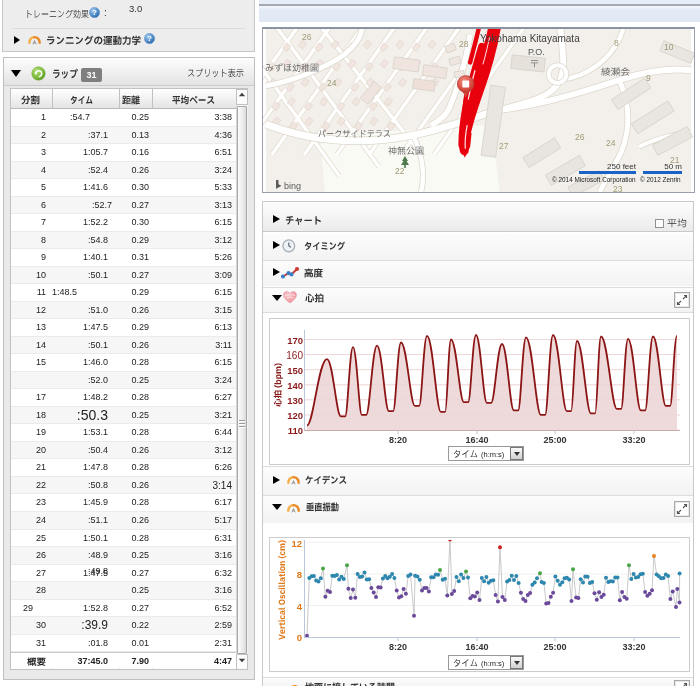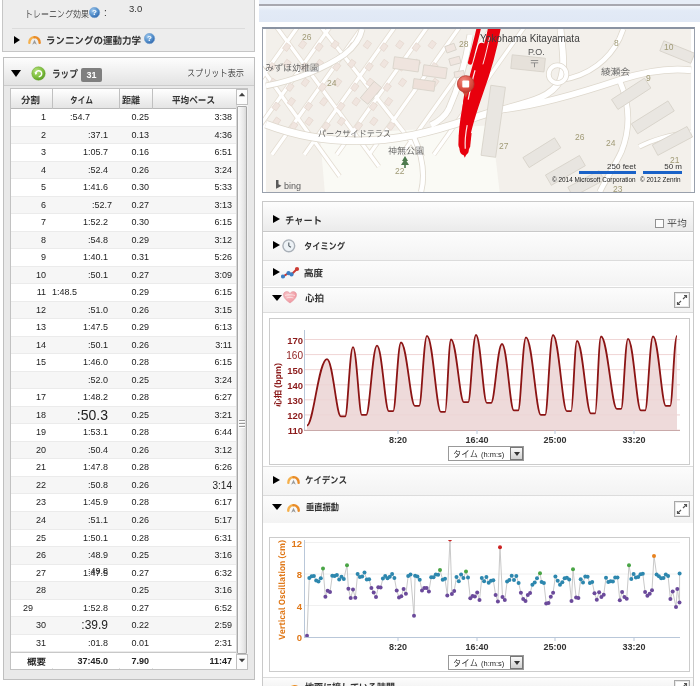--- a/index.html
+++ b/index.html
@@ -239,21 +239,21 @@
 <div class="abs" style="left:10px;top:634.6px;width:36px;height:17.52px;font-size:9px;color:#222;text-align:right;line-height:17.52px">31</div>
 <div class="abs" style="left:52px;top:634.6px;width:56px;height:17.52px;font-size:9px;color:#222;text-align:right;line-height:17.52px">:01.8</div>
 <div class="abs" style="left:119px;top:634.6px;width:30px;height:17.52px;font-size:9px;color:#222;text-align:right;line-height:17.52px">0.01</div>
 <div class="abs" style="left:152px;top:634.6px;width:80px;height:17.52px;font-size:9px;color:#222;text-align:right;line-height:17.52px">2:31</div>
 <div class="abs" style="left:11px;top:652.1px;width:225px;height:15.9px;background:#fff;border-top:1px solid #c8c8c8"></div>
 <svg style="position:absolute;left:27.0px;top:655.0px;overflow:visible" width="21" height="15">
     <path d="M8.2 -1.6 8.8 -1.3V-0.5Q8.8 -0.0 8.7 0.2Q8.7 0.4 8.5 0.5Q8.4 0.6 8.1 0.6H7.8Q7.4 0.6 7.3 0.4Q7.1 0.1 7.1 -0.5V-1.5Q6.4 -0.2 5.2 0.8L4.5 -0.1Q4.9 -0.3 5.1 -0.5L5.0 -0.8Q4.2 -0.4 2.8 0.1L2.5 -0.9L3.1 -1.1V-2.8L2.5 -2.2L2.2 -3.6Q2.2 -3.7 2.2 -3.7Q2.2 -3.7 2.2 -3.6V0.7H1.3V-3.1H1.2Q1.1 -2.4 1.0 -2.0Q0.9 -1.5 0.6 -1.0L0.2 -2.2Q0.7 -2.9 0.9 -3.6Q1.1 -4.3 1.2 -5.1H0.4V-6.0H1.3V-7.6H2.2V-6.0H2.9V-5.1H2.2V-4.1H2.2L2.4 -4.3Q2.6 -4.4 2.7 -4.4Q2.8 -4.4 2.9 -4.1L3.1 -3.1V-7.4H5.6V-3.2H4.0V-1.4Q4.4 -1.5 4.8 -1.7Q4.6 -2.2 4.4 -2.7L5.1 -3.1Q5.5 -2.2 5.8 -1.3Q6.7 -2.3 7.0 -3.6H5.7V-4.6H6.0V-6.4H5.7V-7.4H8.6V-6.4H8.2V-6.2Q8.2 -5.4 8.1 -4.6H8.6V-3.6H7.9Q7.8 -3.2 7.6 -2.7H7.9V-0.5Q7.9 -0.4 8.0 -0.4Q8.0 -0.4 8.1 -0.4H8.2ZM4.7 -6.5H4.0V-5.7H4.7ZM6.9 -4.6H7.3Q7.4 -5.3 7.4 -6.0V-6.4H6.9ZM4.7 -4.9H4.0V-4.1H4.7Z M17.6 -6.4H15.0V-5.8H17.1V-3.5H13.6Q13.5 -3.3 13.3 -2.9H17.5V-2.0H16.2Q15.8 -1.3 15.1 -0.8Q16.5 -0.4 17.5 -0.1L17.0 0.7Q15.6 0.3 14.0 -0.1Q12.3 0.6 9.7 0.7L9.4 -0.2Q11.3 -0.2 12.4 -0.5L10.3 -1.0Q10.9 -1.6 11.3 -2.0H9.4V-2.9H12.0Q12.2 -3.2 12.4 -3.5H9.9V-5.8H11.9V-6.4H9.4V-7.3H17.6ZM12.9 -5.8H14.0V-6.4H12.9ZM11.9 -5.0H10.9V-4.3H11.9ZM14.0 -5.0H12.9V-4.3H14.0ZM16.1 -4.3V-5.0H15.0V-4.3ZM12.6 -2.0Q12.4 -1.8 12.1 -1.4Q13.1 -1.3 13.8 -1.1Q14.5 -1.4 15.0 -2.0Z" fill="#222" transform="translate(0,10.1) scale(1.0556,1)"></path>
   </svg>
 <div class="abs" style="left:52px;top:652.1px;width:56px;height:18px;font-size:9px;font-weight:bold;color:#222;text-align:right;line-height:18px">37:45.0</div>
 <div class="abs" style="left:119px;top:652.1px;width:30px;height:18px;font-size:9px;font-weight:bold;color:#222;text-align:right;line-height:18px">7.90</div>
-<div class="abs" style="left:152px;top:652.1px;width:80px;height:18px;font-size:9px;font-weight:bold;color:#222;text-align:right;line-height:18px">11:47</div>
+<div class="abs" style="left:152px;top:652.1px;width:80px;height:18px;font-size:9px;font-weight:bold;color:#222;text-align:right;line-height:18px">4:47</div>
 <div class="abs" style="left:236px;top:89px;width:12px;height:580px;background:linear-gradient(90deg,#f2f2f2,#fdfdfd 40%,#f0f0f0);border-left:1px solid #d8d8d8"></div>
 <svg class="abs" style="left:236px;top:89px" width="12" height="16">
     <rect x="0.5" y="0.5" width="11" height="15" fill="#fcfcfc" stroke="#c0c0c0" stroke-width="1"></rect>
     <path d="M2.8,7.2 L6,3.8 L9.2,7.2 Z" fill="#404040"></path>
   </svg>
 <svg class="abs" style="left:236px;top:654px" width="12" height="16">
     <rect x="0.5" y="0.5" width="11" height="15" fill="#fcfcfc" stroke="#c0c0c0" stroke-width="1"></rect>
     <path d="M2.8,4.8 L6,8.2 L9.2,4.8 Z" fill="#404040"></path>
   </svg>
 <div class="abs" style="left:237px;top:106px;width:10px;height:548px;background:linear-gradient(90deg,#fbfbfb,#e8e8e8 70%,#d9d9d9);border:1px solid #a8a8a8;border-radius:1px"></div>

